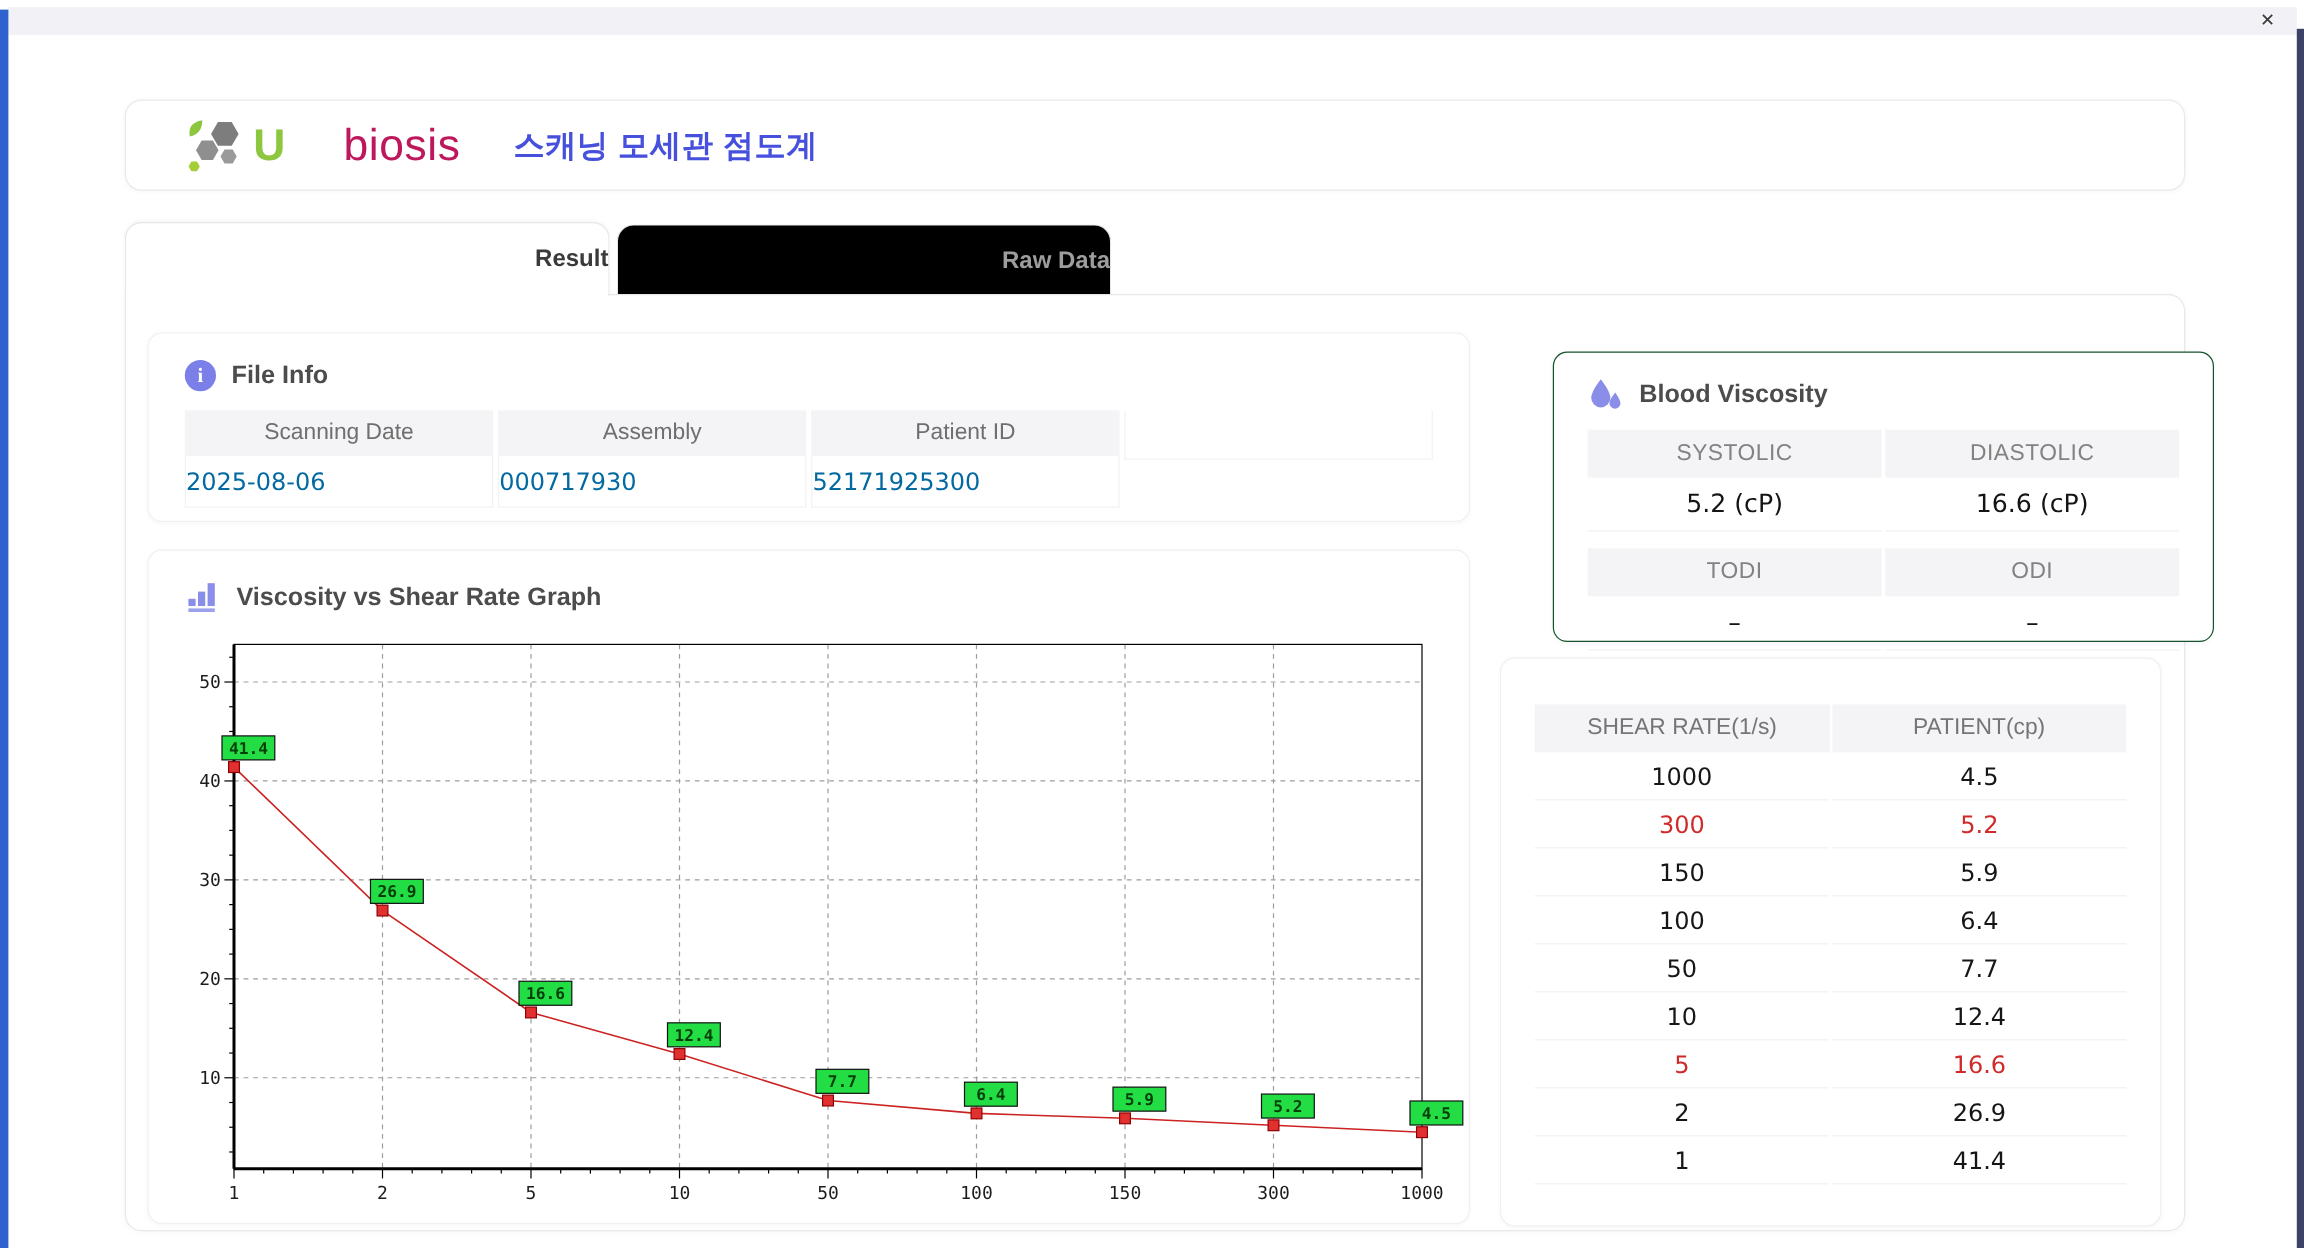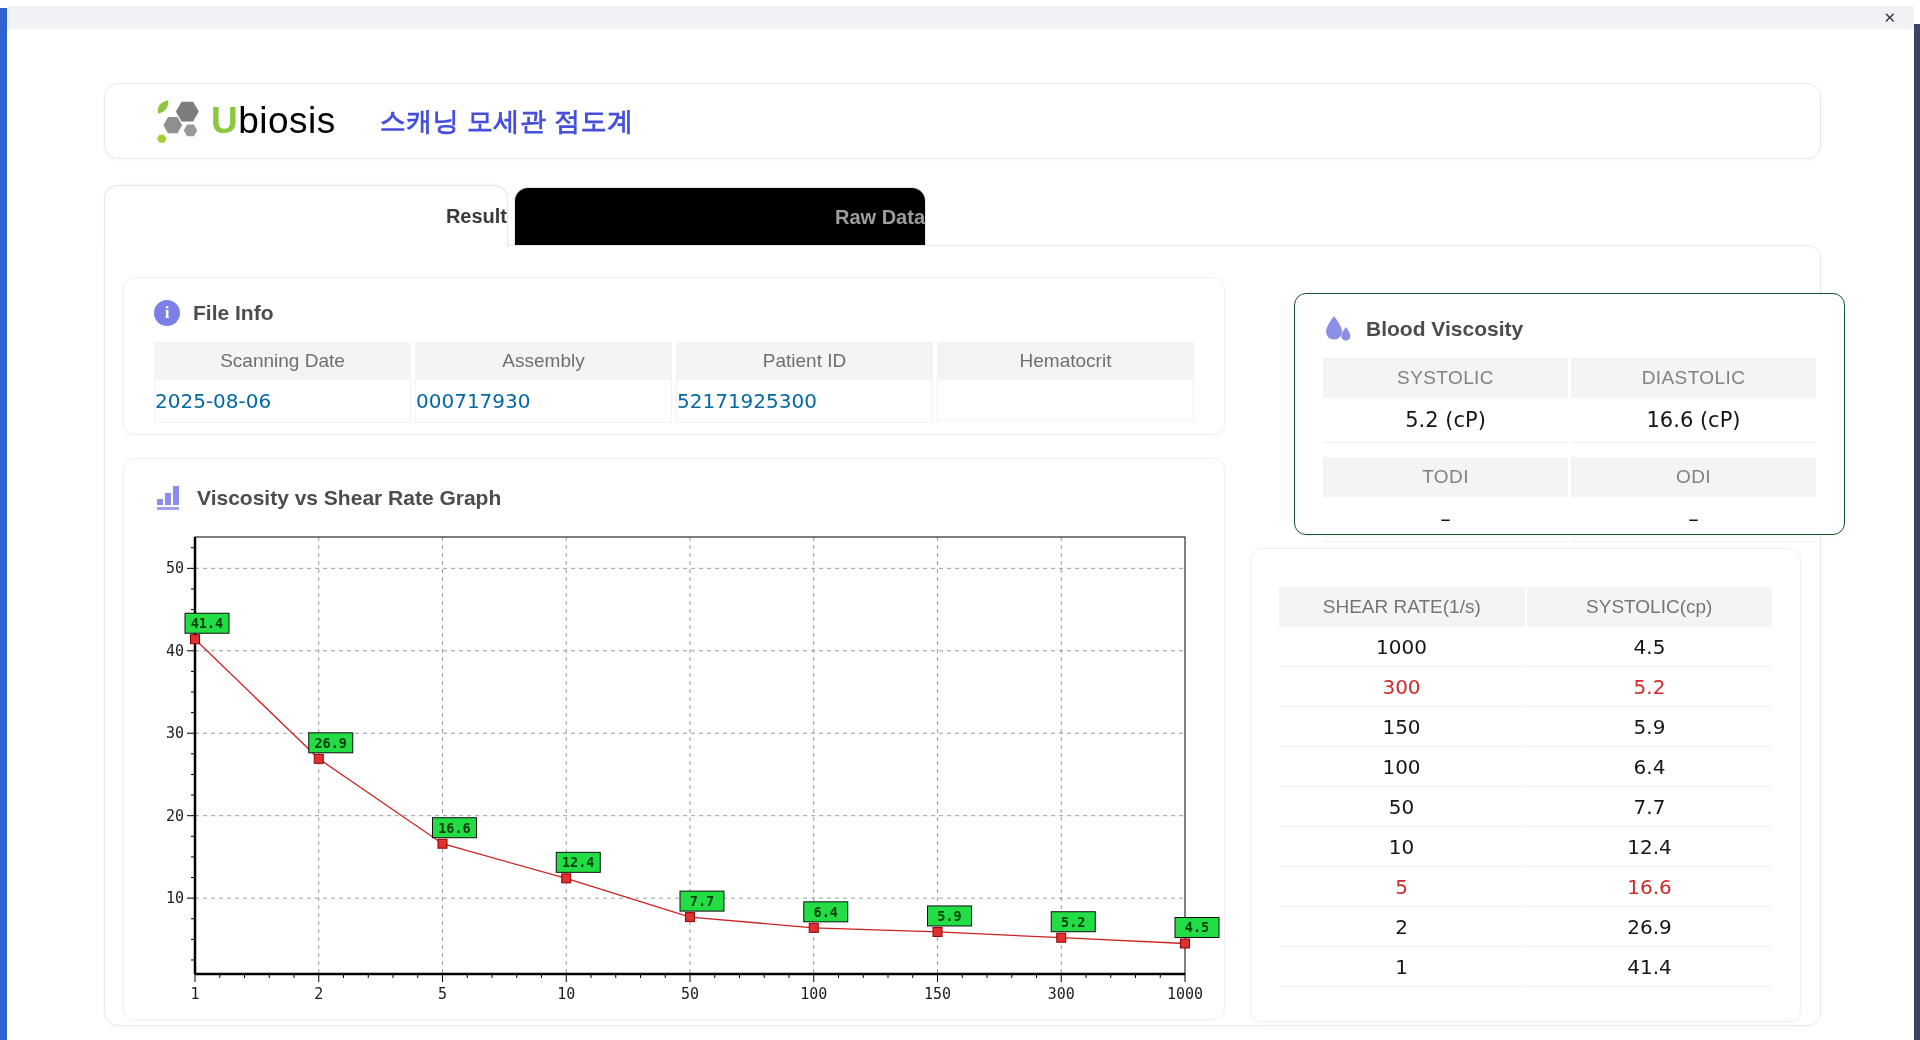--- a/index.html
+++ b/index.html
@@ -14,21 +14,21 @@
   .close-btn  { position:absolute; right:18px; top:2px; font-size:15px; color:#3a3a3a; cursor:default; line-height:19px; }
 
   
   .card { position:absolute; background:#fff; border:1px solid #e9e9ec; border-radius:14px; box-shadow:0 1px 4px rgba(0,0,0,.035); }
 
   
   .header-card { left:104px; top:83px; width:1717px; height:76px; display:flex; align-items:center; padding-left:50px; }
   .logo { display:flex; align-items:center; gap:8px; }
   .logo-text { font-size:37px; letter-spacing:.5px; }
   .logo-text .u { color:#8dc63f; font-weight:bold; }
-  .logo-text .rest { color:#000000; }
+  .logo-text .rest { color:#be185d;margin-left:48px; }
   .app-title { margin-left:44px; font-size:26px; font-weight:bold; color:#4650dd; letter-spacing:.5px; }
 
   
   .tab { position:absolute; text-align:right; font-weight:bold; font-size:20px; border:1px solid #e6e6e8; border-bottom:none; border-radius:14px 14px 0 0; }
   .tab-result { left:104px; top:185px; width:404px; height:62px; background:#fff; color:#3a3a3a; z-index:3; padding-top:19px; box-shadow:0 -1px 3px rgba(0,0,0,.03); }
   .tab-raw { left:514px; top:187px; width:412px; height:60px; background:#000000; color:#9d9d9d; z-index:1; padding-top:18px; }
 
   .main-card { left:104px; top:245px; width:1717px; height:781px; border:1px solid #e8e8ea; border-radius:0 14px 14px 14px; background:#fff; position:absolute; z-index:2; box-shadow:0 1px 5px rgba(0,0,0,.03); }
 
   .section-title { display:flex; align-items:center; gap:13px; font-size:21px; font-weight:bold; color:#4c4c4c; }
@@ -105,21 +105,20 @@
      </div>
           <div>
        <div class="cell-head">Assembly</div>
        <div class="cell-val">000717930</div>
      </div>
           <div>
        <div class="cell-head">Patient ID</div>
        <div class="cell-val">52171925300</div>
      </div>
           <div>
-       <div class="cell-head">Hematocrit</div>
        <div class="cell-val"></div>
      </div>
         </div>
     </div>
 
     <div class="card graph-card">
       <div class="section-title">
         <svg width="30" height="30" viewBox="0 0 30 30">
           <rect x="3" y="16" width="6" height="6" fill="#8a8ee8"></rect>
           <rect x="11" y="10" width="6" height="12" fill="#8a8ee8"></rect>
@@ -271,21 +270,21 @@
        <div class="bv-head">ODI</div>
        <div class="bv-val">–</div>
        <div class="bv-val">–</div>
      </div>
         </div>
     </div>
 
     <div class="card sv-card">
       <div class="sv-header">
         <div class="sv-head-cell">SHEAR RATE(1/s)</div>
-        <div class="sv-head-cell">SYSTOLIC(cp)</div>
+        <div class="sv-head-cell">PATIENT(cp)</div>
       </div>
       <div id="sv-body">
           <div class="sv-row">
        <div class="sv-cell">1000</div>
        <div class="sv-cell">4.5</div>
      </div>
           <div class="sv-row hl">
        <div class="sv-cell">300</div>
        <div class="sv-cell">5.2</div>
      </div>

